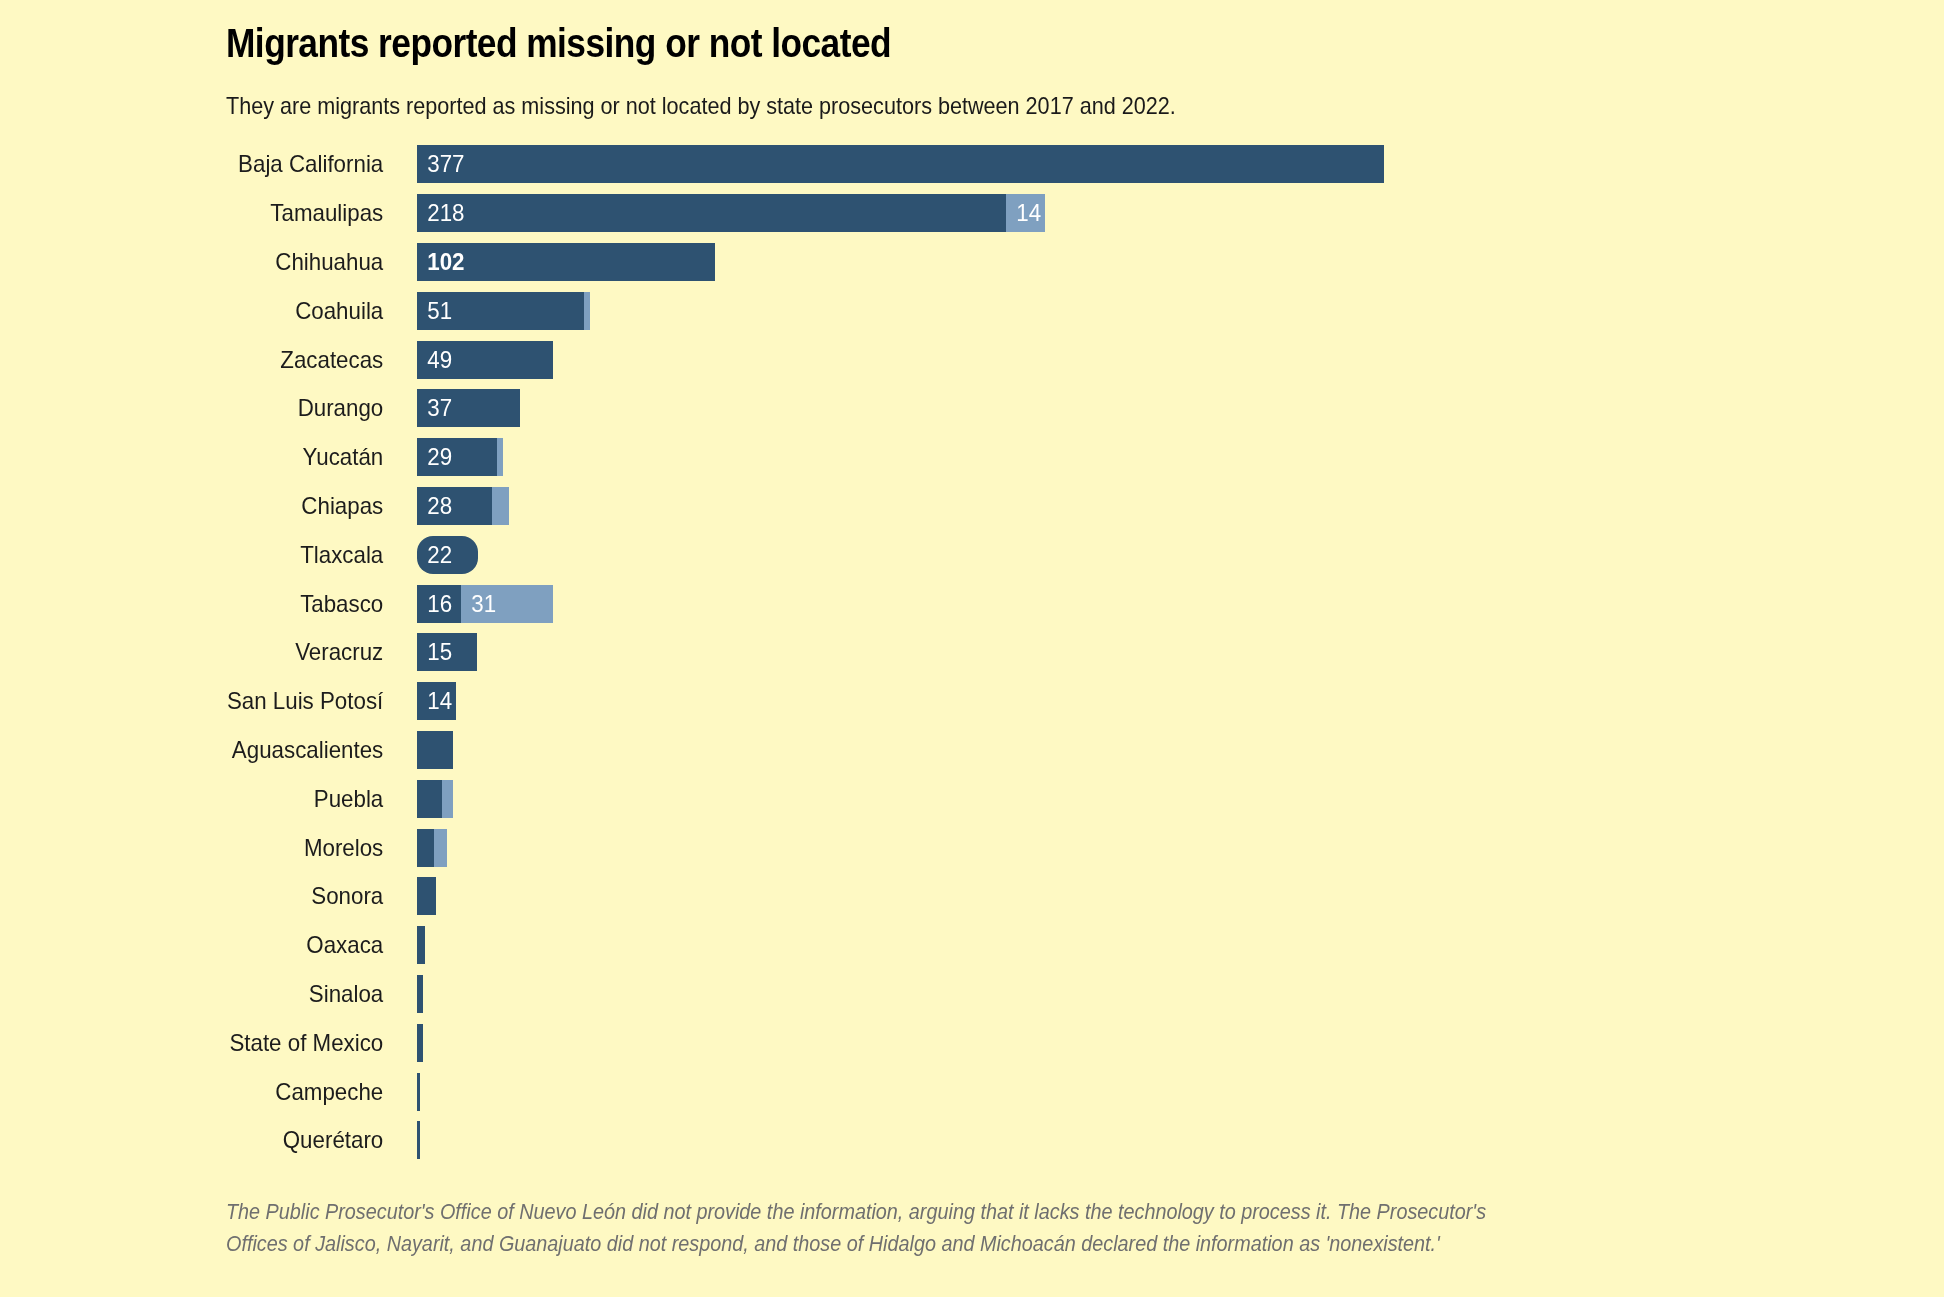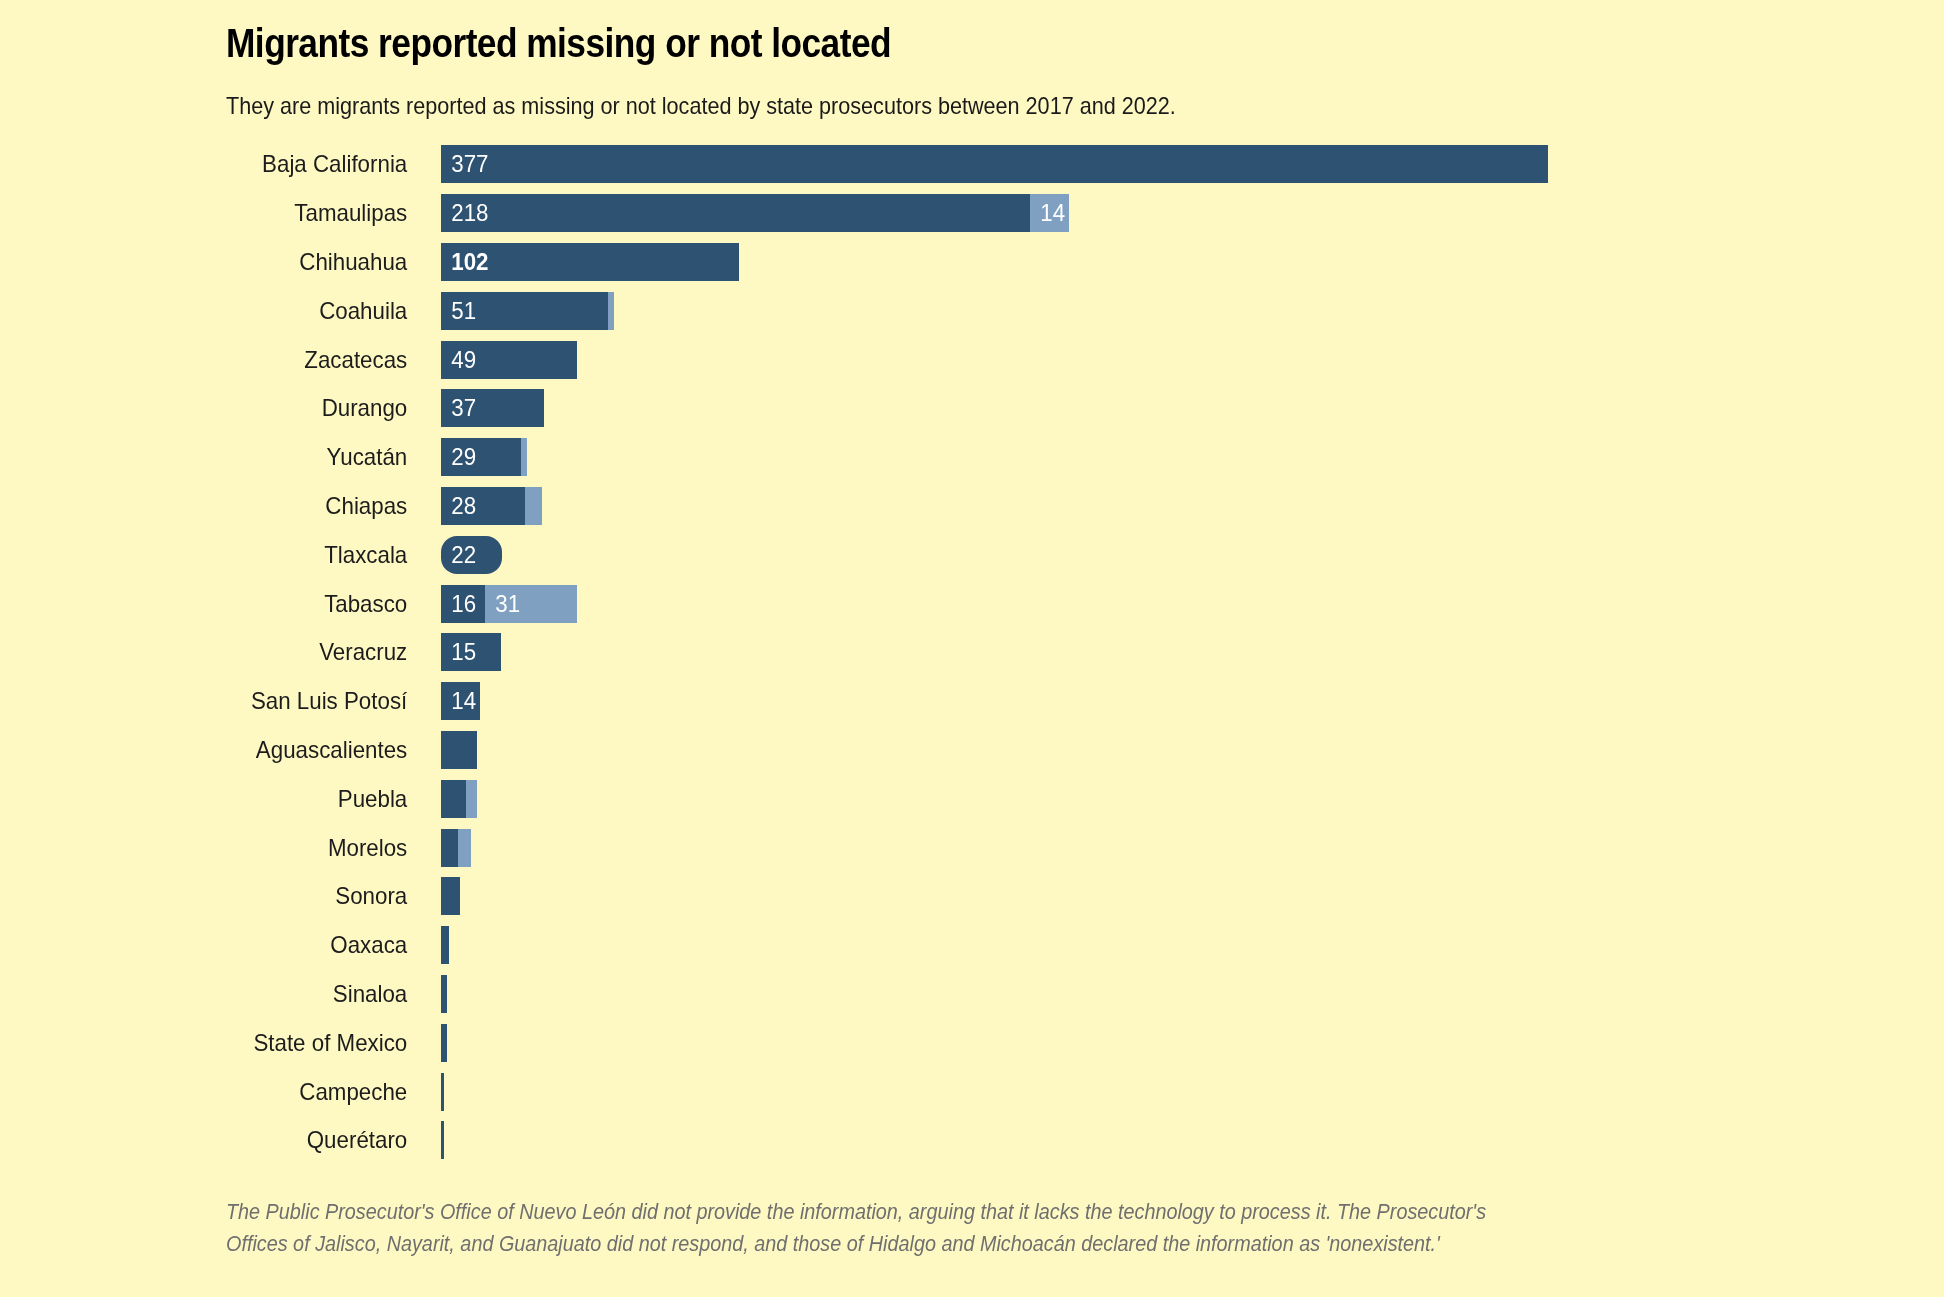--- a/index.html
+++ b/index.html
@@ -47,21 +47,20 @@
     position: absolute;
     left: 0;
     top: 140px;
     width: 1944px;
   }
   .bar-row {
     position: relative;
     height: 48.8px;
     display: flex;
     align-items: center;
-    margin-left: 24px;
   }
   .cat-label {
     position: absolute;
     left: 0;
     width: 400px;
     text-align: right;
     padding-right: 18px;
     box-sizing: border-box;
     font-size: 24px;
     color: #1c1c1c;
@@ -115,21 +114,21 @@
 <div class="page">
 
   <div class="chart-title">Migrants reported missing or not located</div>
 
   <div class="chart-subtitle">They are migrants reported as missing or not located by state prosecutors between 2017 and 2022.</div>
 
   <div class="plot" id="plot">
       <div class="bar-row">
         <div class="cat-label">Baja California</div>
         <div class="bars">
-          <div class="seg seg-dark" style="width: 1107px;">
+          <div class="seg seg-dark" style="width: 967px;">
             <span class="seg-val">377</span>
           </div>
         </div>
       </div>
       <div class="bar-row">
         <div class="cat-label">Tamaulipas</div>
         <div class="bars">
           <div class="seg seg-dark" style="width: 589px;">
             <span class="seg-val">218</span>
           </div>
@@ -176,21 +175,21 @@
         <div class="bars">
           <div class="seg seg-dark" style="width: 80.417px;">
             <span class="seg-val">29</span>
           </div>
           <div class="seg seg-light" style="width: 5.546px;"></div>
         </div>
       </div>
       <div class="bar-row">
         <div class="cat-label">Chiapas</div>
         <div class="bars">
-          <div class="seg seg-dark" style="width: 84px;">
+          <div class="seg seg-dark" style="width: 75px;">
             <span class="seg-val">28</span>
           </div>
           <div class="seg seg-light" style="width: 16.638px;"></div>
         </div>
       </div>
       <div class="bar-row">
         <div class="cat-label">Tlaxcala</div>
         <div class="bars">
           <div class="seg seg-dark" style="width: 61.006px; border-radius: 16px;">
             <span class="seg-val">22</span>

